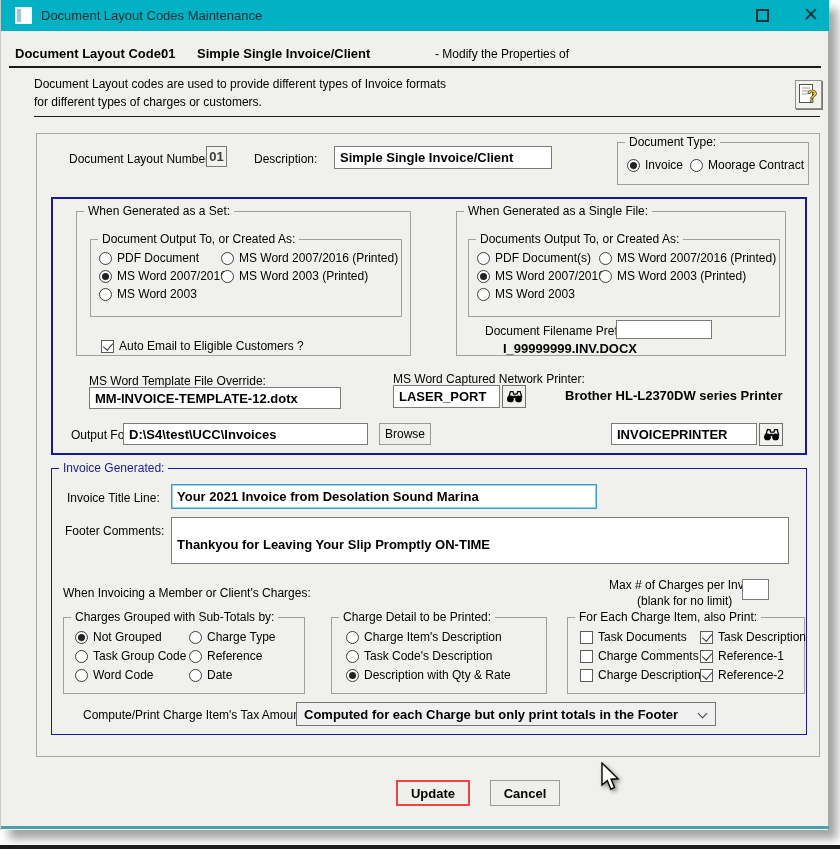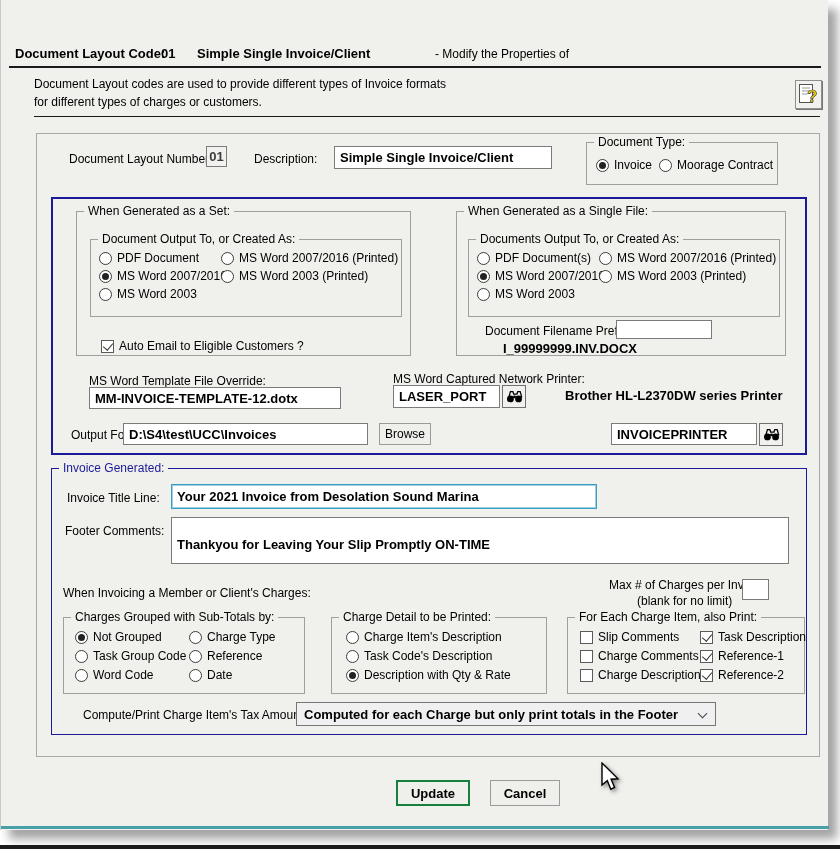--- a/index.html
+++ b/index.html
@@ -49,35 +49,41 @@
   .radio { width:13px; height:13px; border-radius:50%; border:1px solid #3c3c3c; background:#fff;
            display:inline-flex; align-items:center; justify-content:center; flex:none; }
   .radio.sel::after { content:''; width:7px; height:7px; border-radius:50%; background:#222; }
   .cb { width:13px; height:13px; border:1px solid #5a5a5a; background:#fff; flex:none; position:relative; }
   .cb.chk::after { content:''; position:absolute; left:2.5px; top:0.5px; width:5px; height:8px;
                    border-right:1.8px solid #3d3d3d; border-bottom:1.8px solid #3d3d3d; transform:rotate(40deg); }
 
   .pushbtn { position:absolute; background:#efefec; border:1px solid #9a9a9a; font-size:12px;
              display:flex; align-items:center; justify-content:center; cursor:pointer; }
   .pushbtn.bold { font-weight:bold; font-size:13px; }
-  .pushbtn.focus { border:2px solid #15803d; }
+  .pushbtn.focus { border:2px solid #ef4444; }
 
   .iconbtn { position:absolute; background:#f2f1ee; border:1px solid #707070;
              display:flex; align-items:center; justify-content:center; cursor:pointer; }
 
   .tealline { position:absolute; left:0; top:826px; width:828px; height:3px; background:#4aa0a8; }
   .blackbar { position:absolute; left:0; top:845px; width:840px; height:4px; background:#1c1c1c; }
 
   .cursor { position:absolute; left:598px; top:762px; filter:drop-shadow(2px 2px 2px rgba(0,0,0,.45)); }
 </style>
 </head>
 <body>
 
 <div class="win">
 
+  <div class="titlebar">
+    <span class="title-icon"></span>
+    <span class="title-text">Document Layout Codes Maintenance</span>
+    <span class="btn-max"></span>
+    <span class="btn-close">✕</span>
+  </div>
 
   <span class="lblb" style="left:14px; top:46px;">Document Layout Code:</span>
   <span class="lblb" style="left:160px; top:46px;">01</span>
   <span class="lblb" style="left:196px; top:46px;">Simple Single Invoice/Client</span>
   <span class="lbl" style="left:434px; top:47px;">- Modify the Properties of</span>
   <div class="hline" style="left:8px; top:66px; width:812px; height:2px;"></div>
 
   <span class="lbl" style="left:33px; top:77px;">Document Layout codes are used to provide different types of Invoice formats</span>
   <span class="lbl" style="left:33px; top:95px;">for different types of charges or customers.</span>
   <div class="helpbtn">
@@ -91,21 +97,21 @@
   </div>
   <div class="hline" style="left:33px; top:116px; width:786px; height:1px;"></div>
 
   <div class="obox" style="left:35px; top:133px; width:784px; height:624px;"></div>
 
   <span class="lbl" style="left:68px; top:152px;">Document Layout Number:</span>
   <div class="tb ro" style="left:205px; top:146px; width:21px; height:21px;">01</div>
   <span class="lbl" style="left:253px; top:152px;">Description:</span>
   <div class="tb" style="left:333px; top:146px; width:218px; height:23px;">Simple Single Invoice/Client</div>
 
-  <div class="gbox" style="left:585px; top:142px; width:192px; height:43px;">
+  <div class="gbox" style="left:616px; top:142px; width:192px; height:43px;">
     <span class="glabel">Document Type:</span>
     <div class="opt" style="left:9px; top:15px;">
       <span class="radio sel"></span>
       <span class="t">Invoice</span>
     </div>
     <div class="opt" style="left:72px; top:15px;">
       <span class="radio"></span>
       <span class="t">Moorage Contract</span>
     </div>
   </div>
@@ -259,21 +265,21 @@
     <div class="opt" style="left:14px; top:50px;">
       <span class="radio sel"></span>
       <span class="t">Description with Qty &amp; Rate</span>
     </div>
   </div>
 
   <div class="gbox" style="left:566px; top:617px; width:238px; height:77px;">
     <span class="glabel">For Each Charge Item, also Print:</span>
     <div class="opt" style="left:12px; top:12px;">
       <span class="cb"></span>
-      <span class="t">Slip Comments</span>
+      <span class="t">Task Documents</span>
     </div>
     <div class="opt" style="left:12px; top:31px;">
       <span class="cb"></span>
       <span class="t">Charge Comments</span>
     </div>
     <div class="opt" style="left:12px; top:50px;">
       <span class="cb"></span>
       <span class="t">Charge Description</span>
     </div>
     <div class="opt" style="left:132px; top:12px;">

